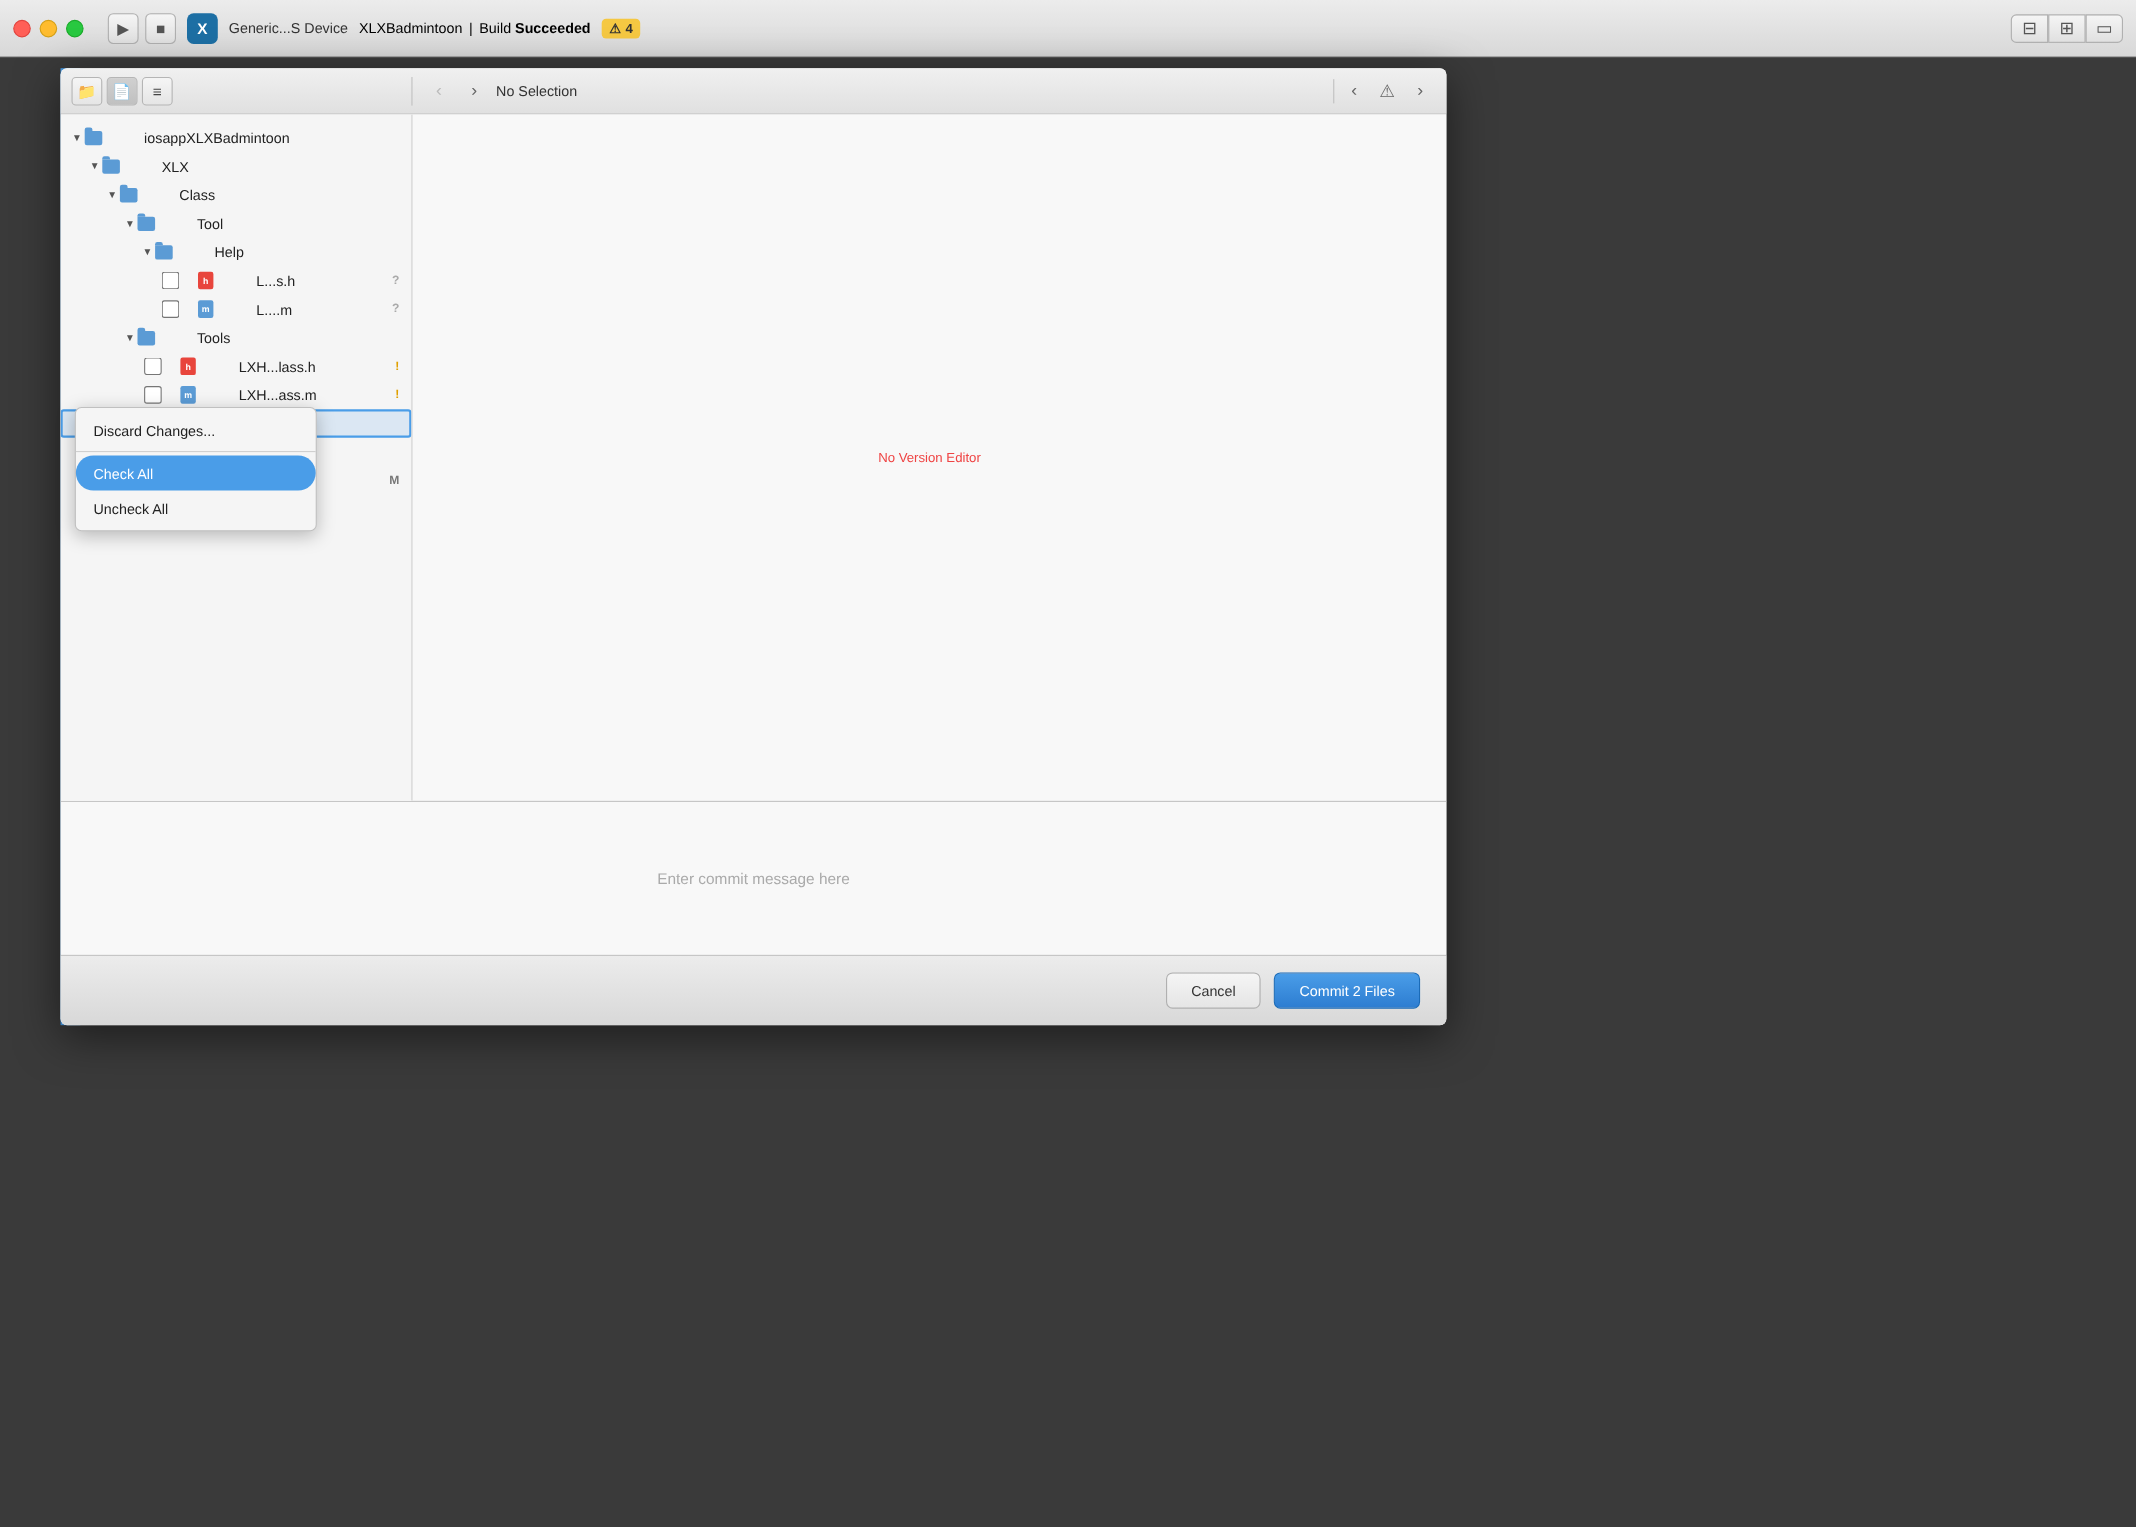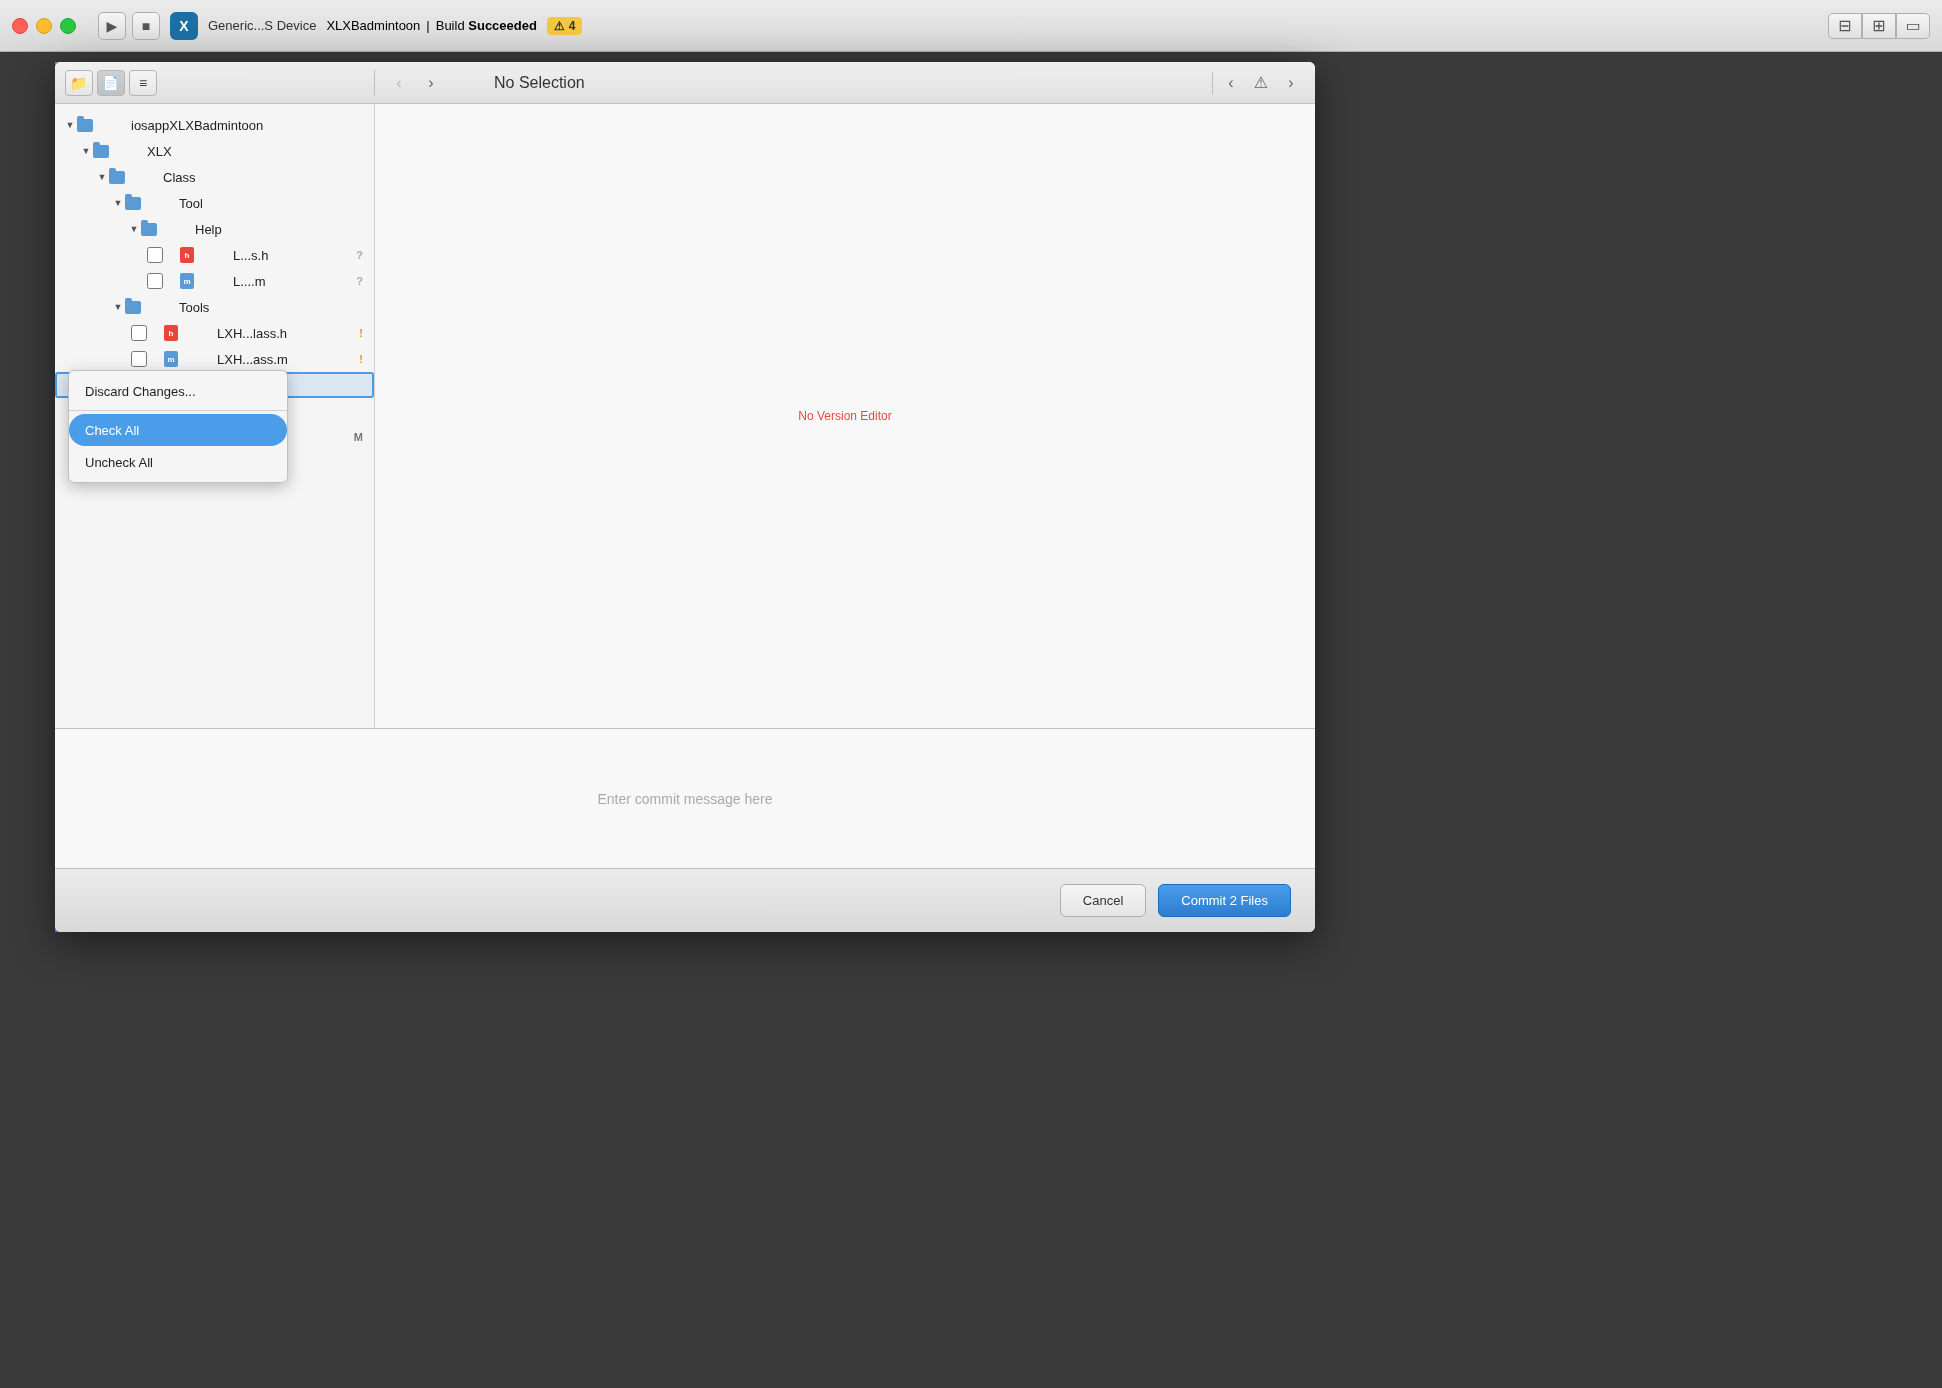--- a/index.html
+++ b/index.html
@@ -182,23 +182,22 @@
       cursor: pointer;
       font-size: 16px;
       color: #666;
       display: flex;
       align-items: center;
       justify-content: center;
     }
     .nav-btn:disabled { color: #bbb; cursor: default; }
 
     .no-selection-label {
-      font-size: 16px;
+      font-size: 13px;
       color: #333;
-      margin-left: 43px;
     }
 
     .right-toolbar-end {
       margin-left: auto;
       display: flex;
       align-items: center;
       gap: 6px;
     }
 
     

